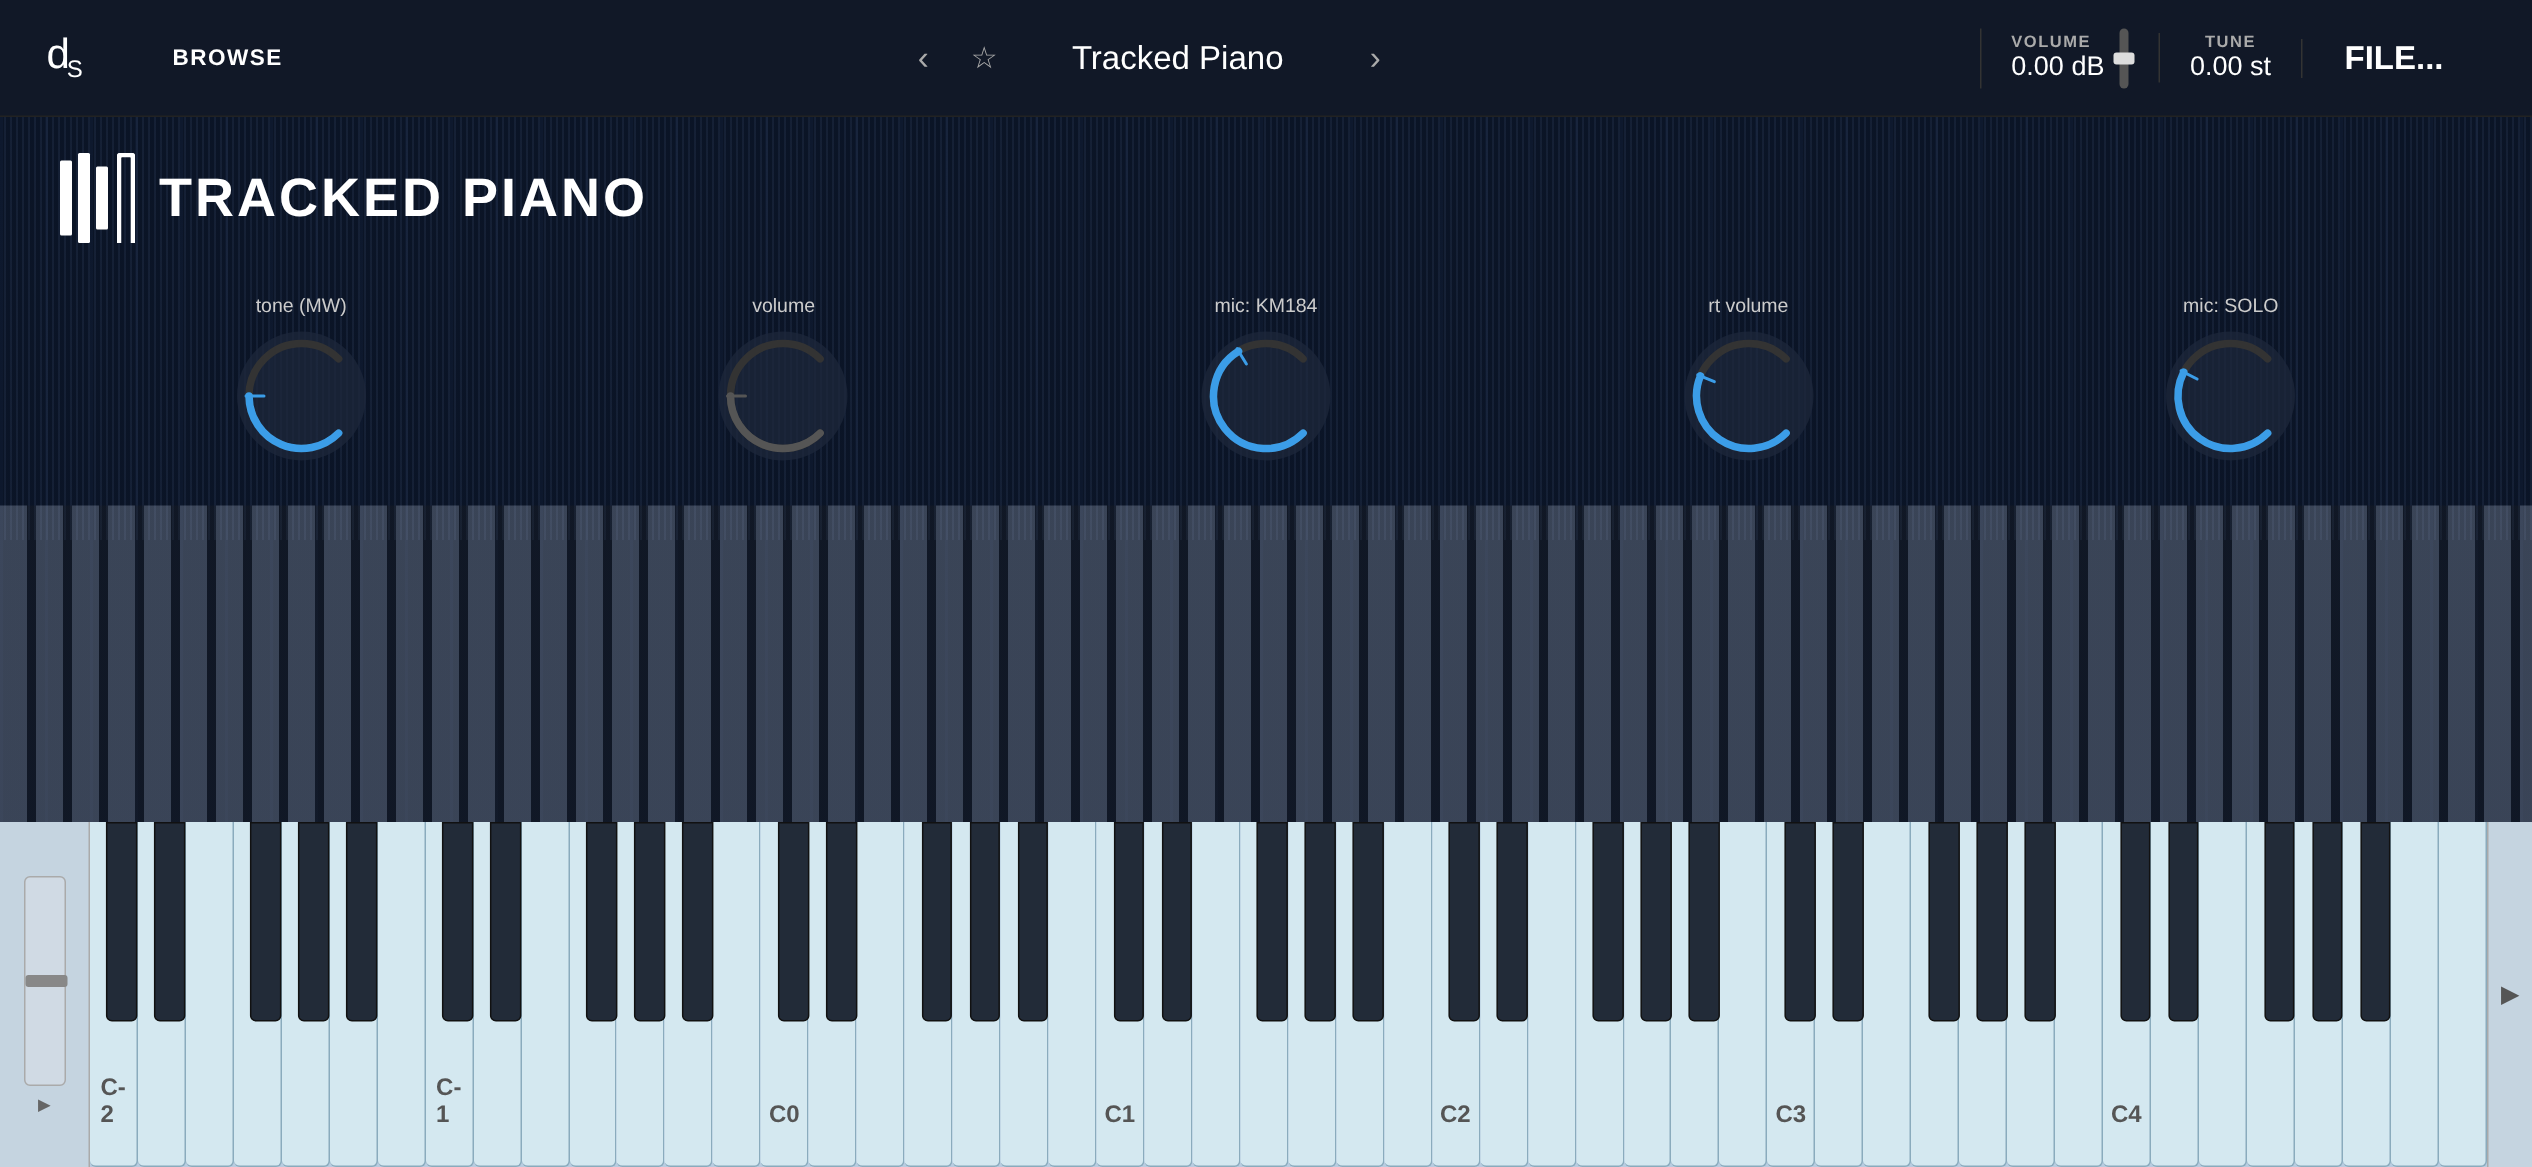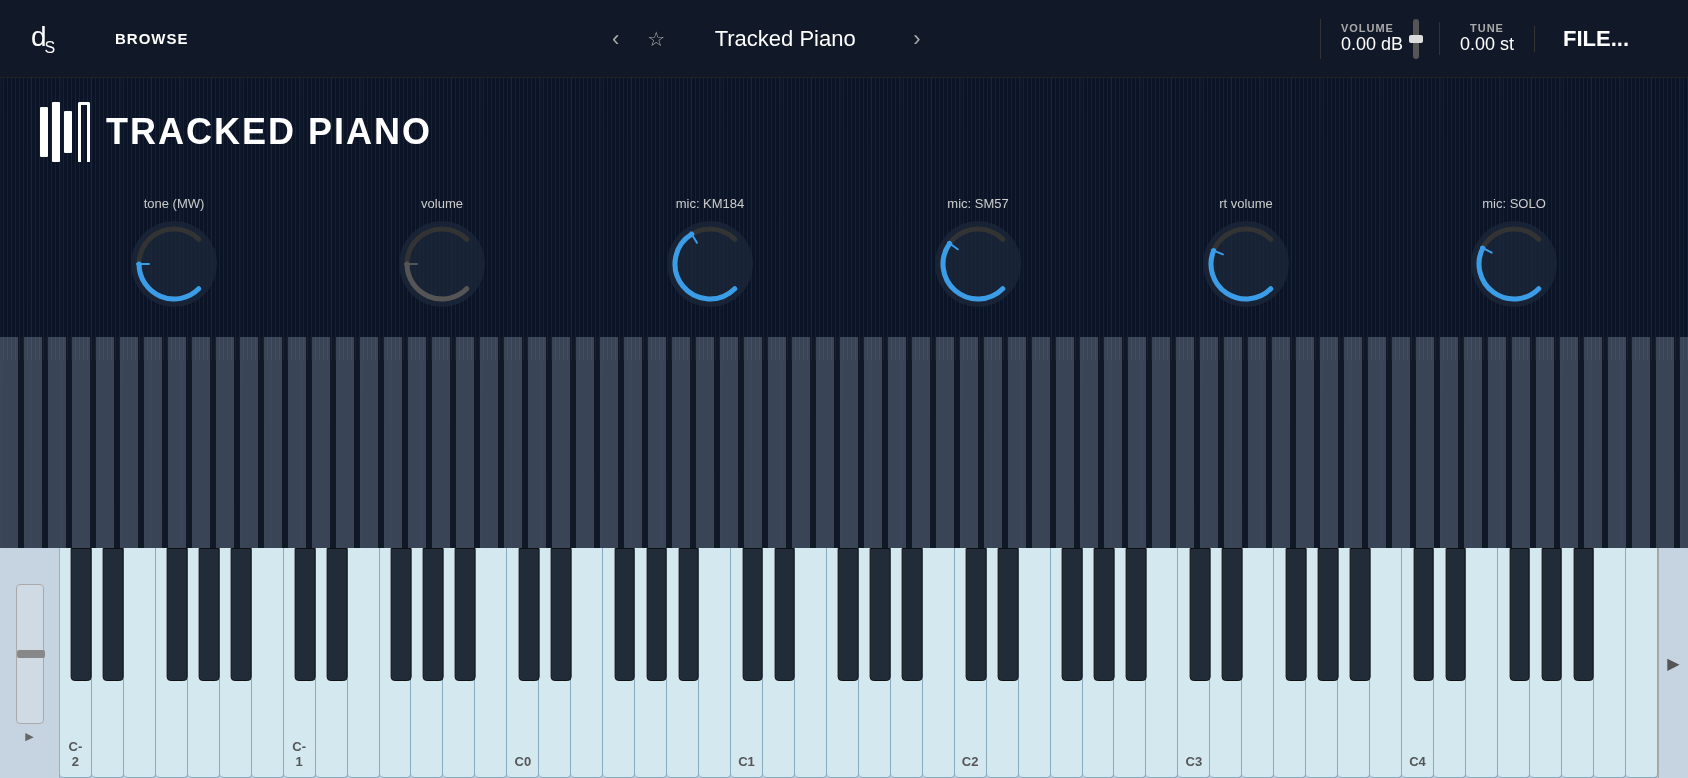--- a/index.html
+++ b/index.html
@@ -293,27 +293,26 @@
       background: #d4e8f0;
       border-right: 1px solid #8aabbd;
       border-bottom: 1px solid #8aabbd;
       border-radius: 0 0 4px 4px;
       position: relative;
       cursor: pointer;
     }
 
     .key-label {
       position: absolute;
-      bottom: 8px;
+      bottom: 24px;
       left: 50%;
       transform: translateX(-50%);
-      font-size: 13px;
+      font-size: 16px;
       color: #555;
       font-weight: 600;
-      text-align: center;
     }
 
     .nav-arrow {
       font-size: 16px;
       color: #555;
       cursor: pointer;
     }
   </style>
 </head>
 <body>
@@ -391,31 +390,20 @@
     </div>
       </div>
       <div class="knob-container">
         <div class="knob-label">mic: KM184</div>
         <div class="knob">
       <svg viewBox="0 0 90 90" width="90" height="90">
         <circle cx="45" cy="45" r="43" fill="rgba(30,40,60,0.7)"></circle>
         <path d="M 69.74873734152916 69.74873734152916 A 35 35 0 1 1 69.74873734152916 20.251262658470832" fill="none" stroke="#333" stroke-width="5" stroke-linecap="round"></path>
         <path d="M 69.74873734152916 69.74873734152916 A 35 35 0 1 1 26.7125502349418 15.157594247606767" fill="none" stroke="#3b9de8" stroke-width="5" stroke-linecap="round"></path>
         <line x1="25.667553105509903" y1="13.452313918898582" x2="31.937535882101287" y2="23.68399589114769" stroke="#3b9de8" stroke-width="2" stroke-linecap="round"></line>
-      </svg>
-    </div>
-      </div>
-      <div class="knob-container">
-        <div class="knob-label">mic: SM57</div>
-        <div class="knob">
-      <svg viewBox="0 0 90 90" width="90" height="90">
-        <circle cx="45" cy="45" r="43" fill="rgba(30,40,60,0.7)"></circle>
-        <path d="M 69.74873734152916 69.74873734152916 A 35 35 0 1 1 69.74873734152916 20.251262658470832" fill="none" stroke="#333" stroke-width="5" stroke-linecap="round"></path>
-        <path d="M 69.74873734152916 69.74873734152916 A 35 35 0 0 1 16.684405196876835 24.427516169763443" fill="none" stroke="#3b9de8" stroke-width="5" stroke-linecap="round"></path>
-        <line x1="15.066371208126942" y1="23.251945665178496" x2="24.77457514062631" y2="30.305368692688177" stroke="#3b9de8" stroke-width="2" stroke-linecap="round"></line>
       </svg>
     </div>
       </div>
       <div class="knob-container">
         <div class="knob-label">rt volume</div>
         <div class="knob">
       <svg viewBox="0 0 90 90" width="90" height="90">
         <circle cx="45" cy="45" r="43" fill="rgba(30,40,60,0.7)"></circle>
         <path d="M 69.74873734152916 69.74873734152916 A 35 35 0 1 1 69.74873734152916 20.251262658470832" fill="none" stroke="#333" stroke-width="5" stroke-linecap="round"></path>
         <path d="M 69.74873734152916 69.74873734152916 A 35 35 0 0 1 12.664216362104959 31.60607986722188" fill="none" stroke="#3b9de8" stroke-width="5" stroke-linecap="round"></path>

